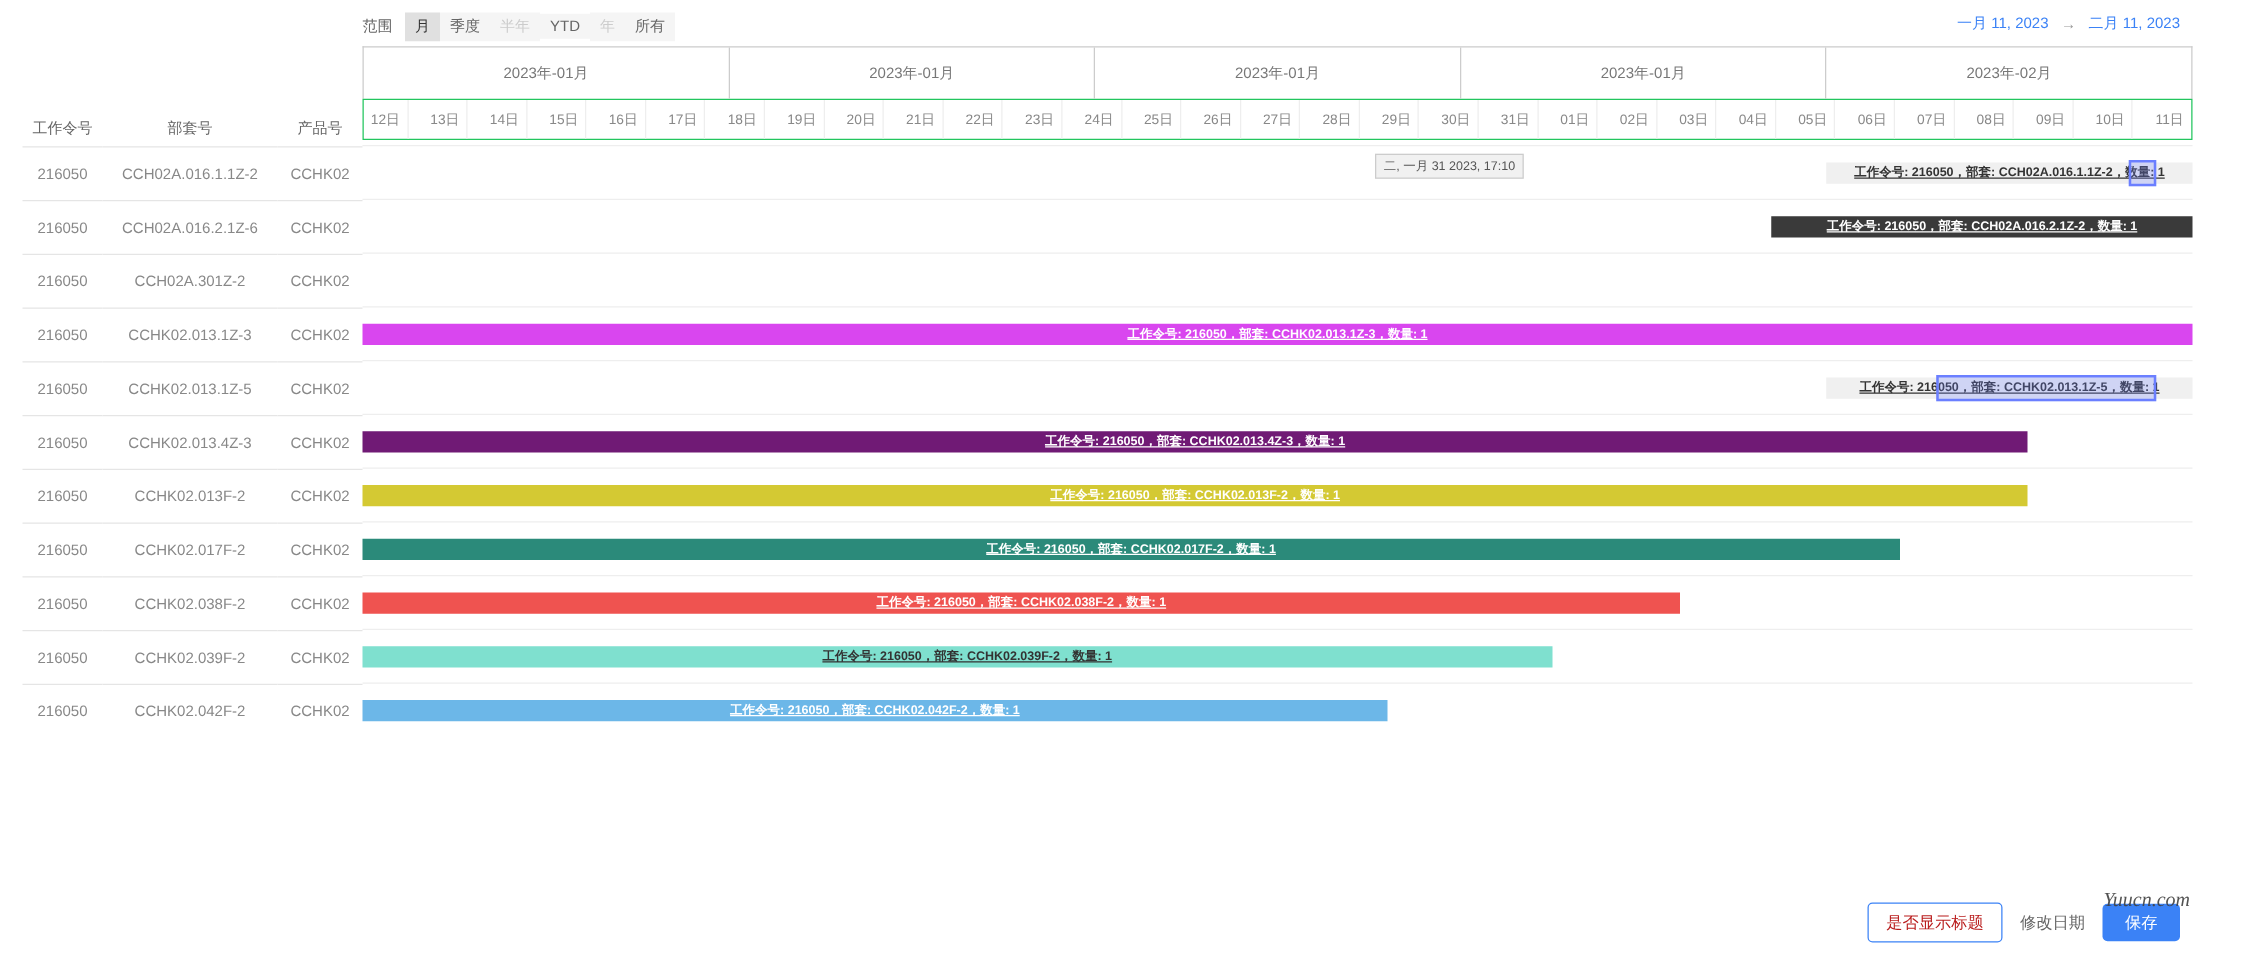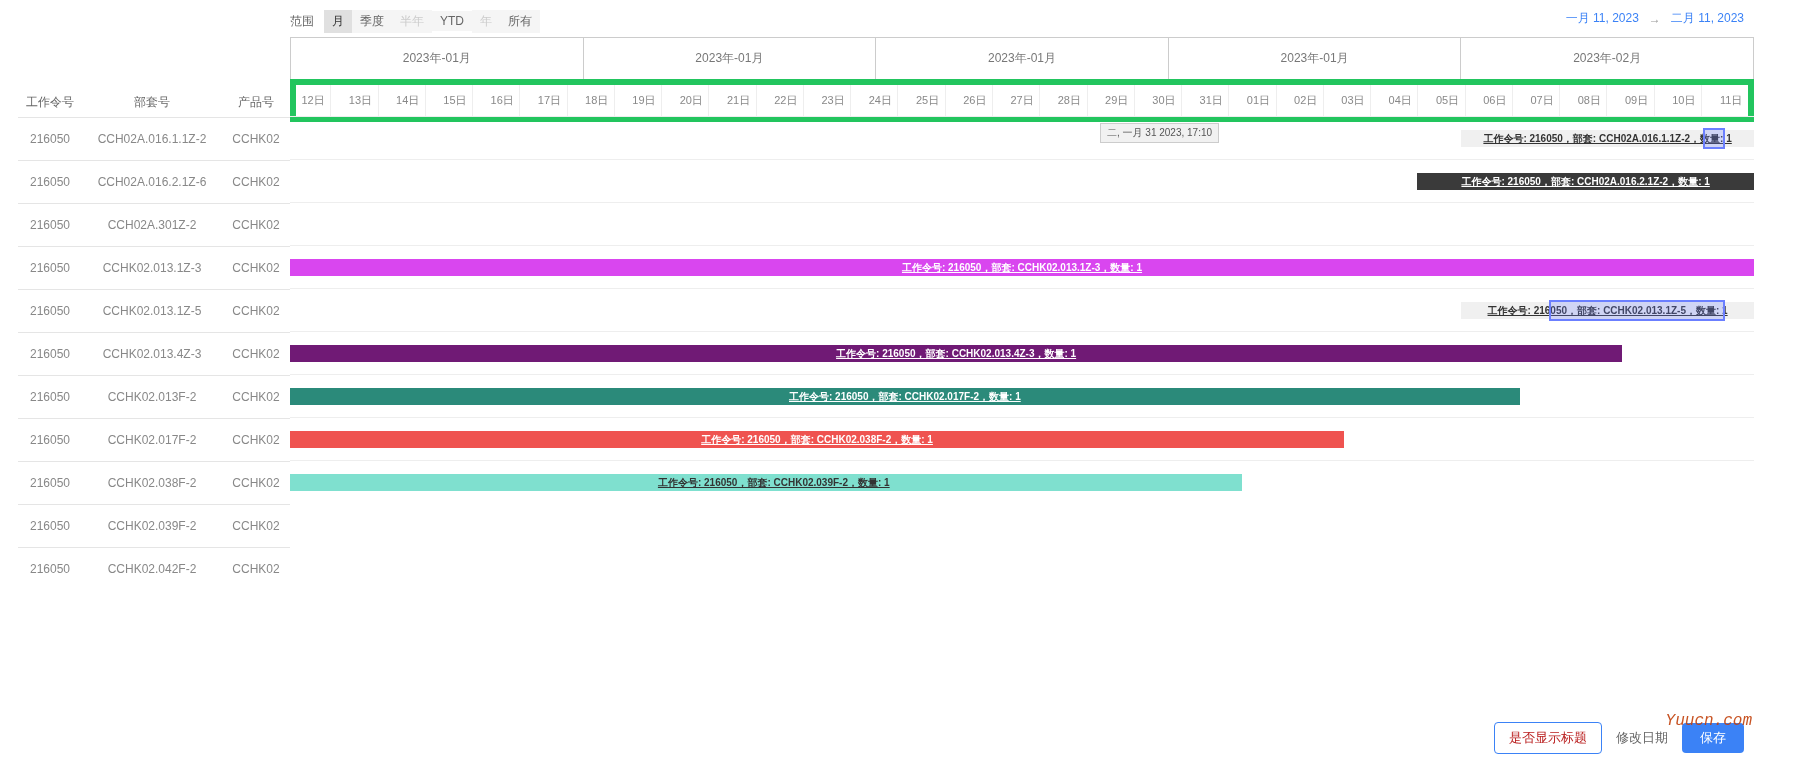--- a/index.html
+++ b/index.html
@@ -16,33 +16,33 @@
 .left-table { position: absolute; top: 94px; left: 18px; width: 272px; border-collapse: collapse; }
 .left-table th { height: 20px; color: #666; font-weight: normal; font-size: 12px; text-align: center; padding-bottom: 6px; }
 .left-table td { height: 43px; border-top: 1px solid #e5e5e5; text-align: center; color: #888; font-size: 12px; }
 .col-work { width: 64px; }
 .col-part { width: 140px; }
 .col-prod { width: 68px; }
 .timeline-header { position: absolute; top: 37px; left: 290px; right: 10px; }
 .month-row { display: flex; border: 1px solid #ccc; border-bottom: none; }
 .month-cell { flex: 1; text-align: center; padding: 12px 0; color: #777; border-right: 1px solid #ccc; font-size: 12px; }
 .month-cell:last-child { border-right: none; }
-.day-row { display: flex; border: 6px solid #22c55e; gap: 12px; }
+.day-row { display: flex; border: 1px solid #22c55e; gap: 12px; }
 .day-cell { flex: 1; text-align: center; padding: 8px 0; color: #888; border-right: 1px solid #eee; font-size: 11px; }
 .day-cell:last-child { border-right: none; }
 .gantt-area { position: absolute; top: 116px; left: 290px; right: 10px; }
 .gantt-row { height: 43px; border-top: 1px solid #eee; position: relative; }
 .tooltip { position: absolute; top: 6px; left: 810px; background: rgba(240,240,240,0.95); border: 1px solid #ccc; padding: 2px 6px; font-size: 10px; color: #555; z-index: 10; }
 .bar { position: absolute; top: 13px; height: 17px; line-height: 17px; text-align: center; font-size: 10px; color: #fff; overflow: hidden; white-space: nowrap; font-weight: bold; text-decoration: underline; }
 .bar.dark-text { color: #333; }
 .footer { position: absolute; bottom: 12px; right: 20px; display: flex; align-items: center; gap: 14px; }
 .footer-btn-outline { border: 1px solid #3b82f6; color: #b91c1c; background: #fff; padding: 6px 14px; border-radius: 4px; font-size: 13px; cursor: pointer; }
 .footer-label { color: #666; font-size: 13px; }
 .footer-btn-primary { background: #3b82f6; color: #fff; border: none; padding: 6px 18px; border-radius: 4px; font-size: 13px; cursor: pointer; text-align: right; }
-.watermark { position: absolute; bottom: 36px; right: 12px; color: #c2410c; font-size: 16px; font-style: italic; font-family: Liberation Mono, monospace; opacity: 0.9; }
+.watermark { position: absolute; bottom: 36px; right: 12px; color: #404040; font-size: 16px; font-style: italic; font-family: Liberation Serif, serif; opacity: 0.9; }
 .highlight-box { position: absolute; border: 2px solid #6b7fff; background: rgba(107,127,255,0.25); pointer-events: none; }
 </style>
 </head>
 <body>
 
 <div class="container">
   <div class="toolbar">
     <span class="toolbar-label">范围</span>
     <span id="range-buttons"><button class="range-btn active">月</button><button class="range-btn">季度</button><button class="range-btn" disabled="">半年</button><button class="range-btn">YTD</button><button class="range-btn" disabled="">年</button><button class="range-btn">所有</button></span>
   </div>
@@ -177,27 +177,33 @@
         <div class="bar" style="left: 0%; width: 100%; background: #d946ef;">工作令号: 216050，部套: CCHK02.013.1Z-3，数量: 1</div>
       </div>
       <div class="gantt-row">
         <div class="bar dark-text" style="left: 80%; width: 20%; background: rgb(240, 240, 240);">工作令号: 216050，部套: CCHK02.013.1Z-5，数量: 1</div>
         <div class="highlight-box" style="top: 11px; height: 21px; left: 86%; width: 12%;"></div>
       </div>
       <div class="gantt-row">
         <div class="bar" style="left: 0%; width: 91%; background: #701a75;">工作令号: 216050，部套: CCHK02.013.4Z-3，数量: 1</div>
       </div>
       <div class="gantt-row">
+        <div class="bar" style="left: 0%; width: 91%; background: rgb(212, 201, 51);">工作令号: 216050，部套: CCHK02.013F-2，数量: 1</div>
+      </div>
+      <div class="gantt-row">
         <div class="bar" style="left: 0%; width: 84%; background: rgb(43, 138, 122);">工作令号: 216050，部套: CCHK02.017F-2，数量: 1</div>
       </div>
       <div class="gantt-row">
         <div class="bar" style="left: 0%; width: 72%; background: rgb(239, 83, 80);">工作令号: 216050，部套: CCHK02.038F-2，数量: 1</div>
       </div>
       <div class="gantt-row">
         <div class="bar dark-text" style="left: 0%; width: 65%; background: rgb(127, 224, 207); padding-left: 16px;">工作令号: 216050，部套: CCHK02.039F-2，数量: 1</div>
+      </div>
+      <div class="gantt-row">
+        <div class="bar" style="left: 0%; width: 56%; background: rgb(108, 183, 232);">工作令号: 216050，部套: CCHK02.042F-2，数量: 1</div>
       </div>
     </div>
 
   <div class="footer">
     <button class="footer-btn-outline">是否显示标题</button>
     <span class="footer-label">修改日期</span>
     <button class="footer-btn-primary">保存</button>
   </div>
 
   <div class="watermark">Yuucn.com</div>

